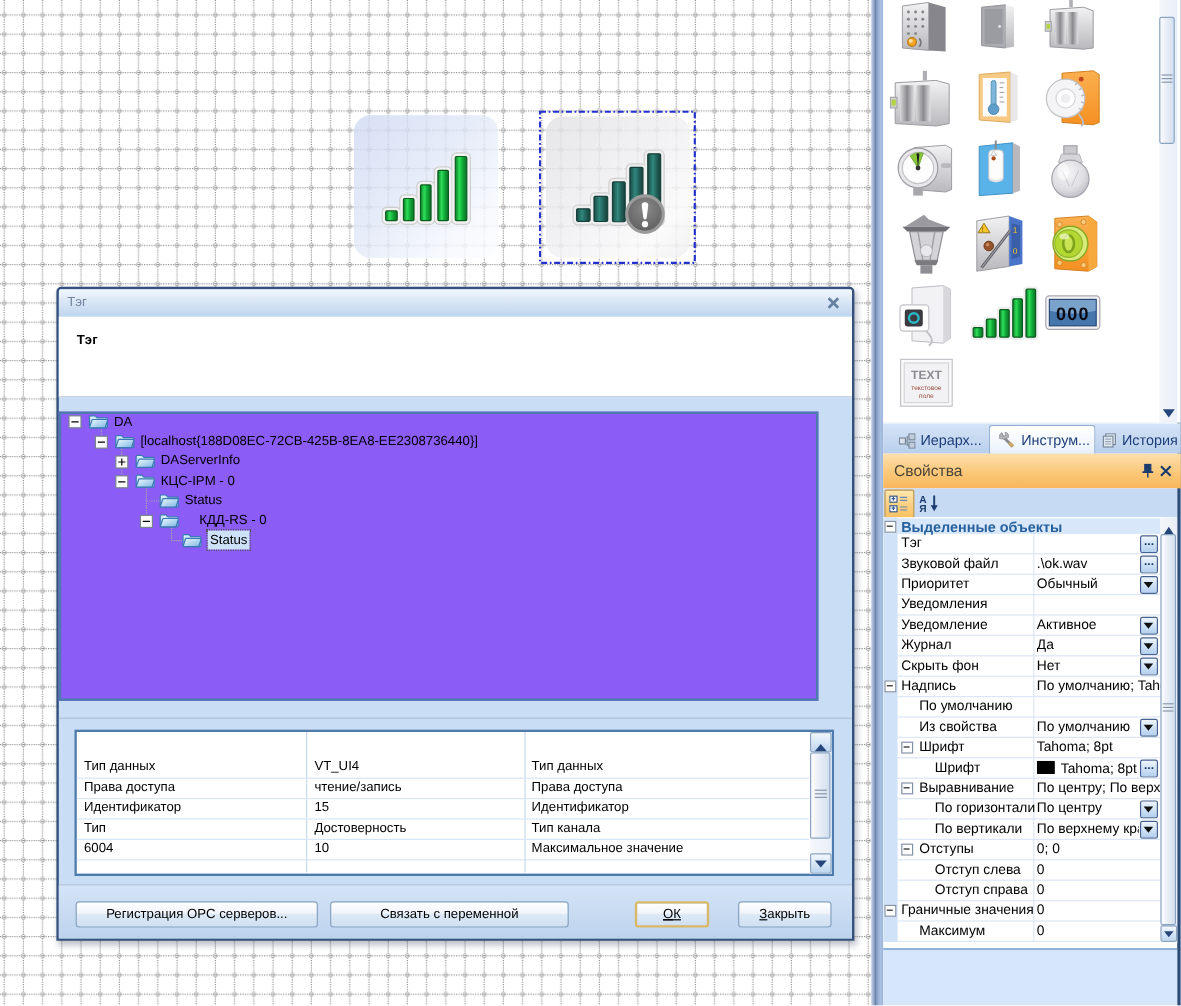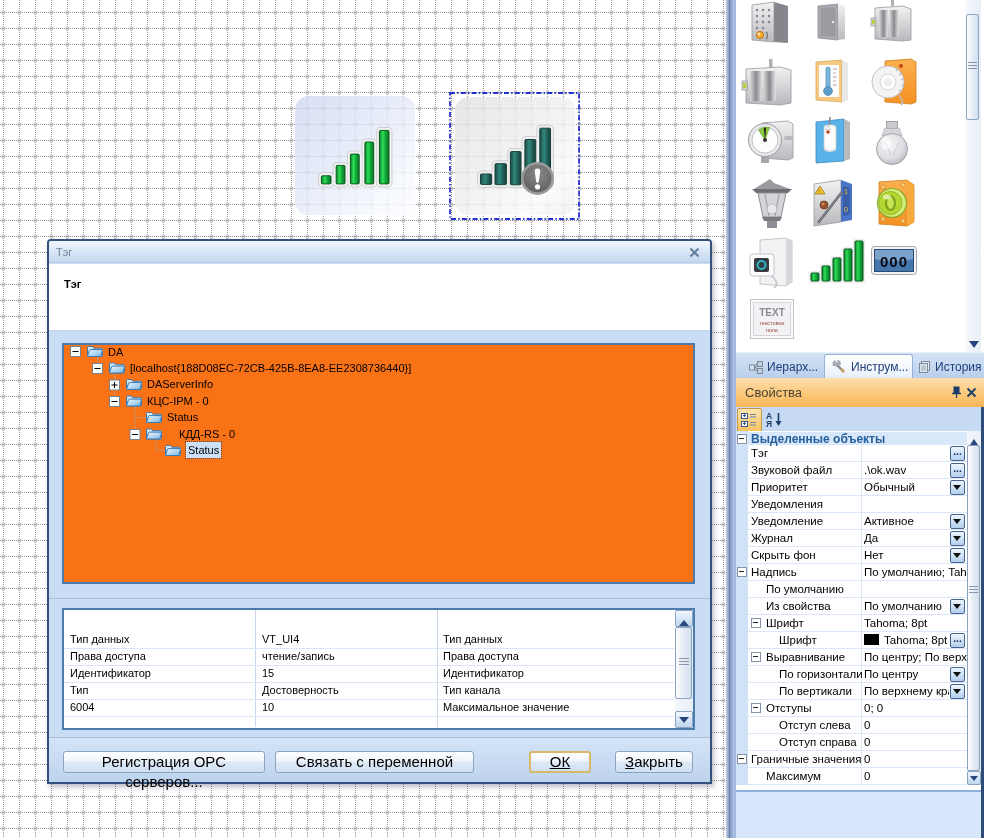--- a/index.html
+++ b/index.html
@@ -50,31 +50,31 @@
  background:linear-gradient(#f2f7fd,#d8e7f7 50%,#bed7ef);}
 
 #dialog{left:47px;top:239px;width:661px;height:541px;border:2px solid #33517c;font-size:11px;
  border-radius:4px 4px 0 0;background:#c9def5;box-shadow:2px 3px 5px rgba(60,70,90,0.35);}
 #dtitle{position:absolute;left:0;top:0;width:661px;height:22px;
  background:linear-gradient(#f2f7fc,#d6e4f5 55%,#c3d8ee);
  border-bottom:1px solid #b6cce6;border-radius:2px 2px 0 0;
  color:#74849c;font-size:11px;line-height:22px;padding-left:7px;box-sizing:border-box;}
 #dhead{position:absolute;left:0;top:23px;width:661px;height:66px;background:#fff;
  border-bottom:1px solid #c6d3e4;}
-#dtree{position:absolute;left:13px;top:102px;width:629px;height:237px;background:#f97316;
+#dtree{position:absolute;left:0;top:102px;width:629px;height:237px;background:#8b5cf6;
  border:2px solid #4d7bae;font-size:11px;}
 .sep1{position:absolute;left:0px;top:357px;width:661px;height:1px;background:#aebdd2;}
 #dtable{position:absolute;left:13px;top:367px;width:629px;height:118px;background:#fff;
  border:2px solid #4d7bae;}
 .sep2{position:absolute;left:0px;top:496px;width:661px;height:1px;background:#aebdd2;}
 #dbottom{position:absolute;left:0;top:497px;width:661px;height:44px;
  background:linear-gradient(#d4e4f7,#bdd3ed);}
 .dbtn{position:absolute;top:13px;height:22px;border:1px solid #8aa5c2;border-radius:3px;
  background:linear-gradient(#fefefe,#f0f5fb 45%,#dde9f6 50%,#d0e0f2);
- font-size:15px;text-align:center;line-height:20px;box-sizing:border-box;}
+ font-size:11px;text-align:center;line-height:20px;box-sizing:border-box;}
 .trow{position:absolute;height:16px;line-height:16px;font-size:11px;white-space:nowrap;}
 
 .thead{position:absolute;left:0;top:0;width:627px;height:22px;
  background:linear-gradient(#ffffff,#e8f1fb 55%,#d2e4f6);border-bottom:1px solid #9ebcd8;}
 .tcol{position:absolute;top:0;width:1px;height:117px;background:#c8d8ea;}
 .drow{position:absolute;left:0;width:610px;height:17px;line-height:17px;
  border-bottom:1px solid #d9e6f5;}
 </style>
 </head>
 <body>

